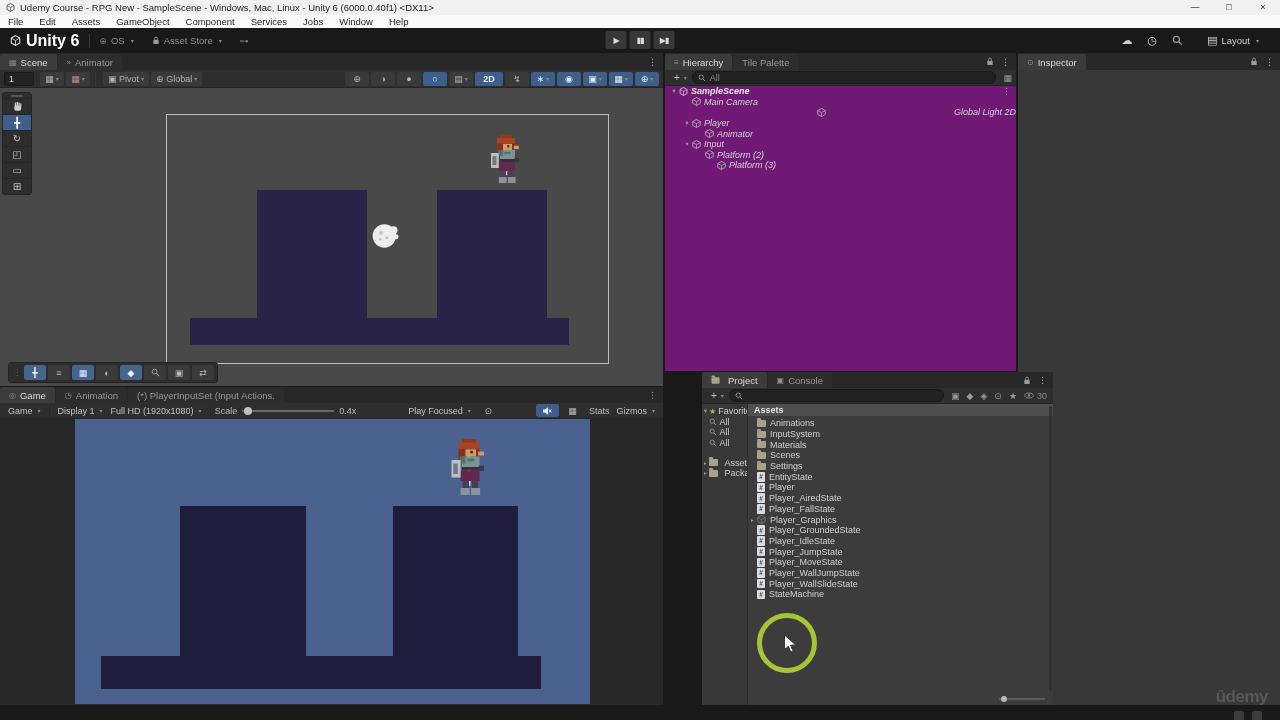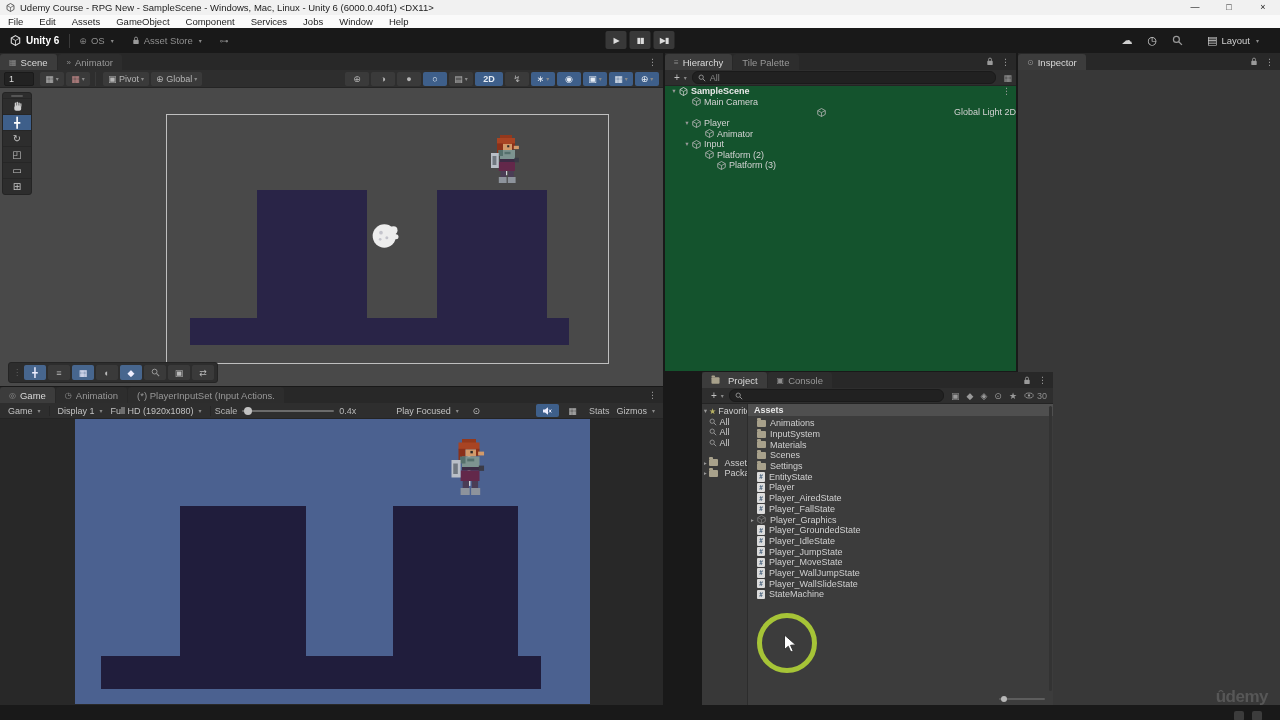--- a/index.html
+++ b/index.html
@@ -12,21 +12,21 @@
   .titlebar{position:absolute;left:0;top:0;width:1280px;height:15px;background:#f1f1f1;color:#1c1c1c;
             display:flex;align-items:center;font-size:9.5px;}
   .titlebar .ico{margin:0 5px 0 6px;}
   .wincontrols{margin-left:auto;display:flex;align-items:center;gap:0;height:100%;}
   .wc{width:34px;text-align:center;font-size:9px;color:#222;line-height:15px;}
   .menubar{position:absolute;left:0;top:15px;width:1280px;height:13px;background:#fafafa;color:#1c1c1c;
            display:flex;align-items:center;font-size:9.5px;border-bottom:1px solid #e0e0e0;}
   .mitem{padding:0 8px;line-height:13px;}
   .maintoolbar{position:absolute;left:0;top:28px;width:1280px;height:25px;background:#191919;
                display:flex;align-items:center;color:#bdbdbd;}
-  .badge{display:flex;align-items:center;gap:5px;padding:0 10px;color:#fff;font-weight:bold;font-size:10px;}
+  .badge{display:flex;align-items:center;gap:5px;padding:0 10px;color:#fff;font-weight:bold;font-size:16px;}
   .vsep{width:1px;height:14px;background:#3a3a3a;}
   .tdd{display:flex;align-items:center;gap:4px;padding:0 9px;font-size:9.5px;color:#8f8f8f;}
   .tdd .g{font-size:9px;color:#7f7f7f;}
   .dd{font-size:6px;color:#8a8a8a;margin-left:2px;}
   .playgroup{position:absolute;left:50%;transform:translateX(-50%);top:3px;display:flex;gap:3px;}
   .pbtn{width:21px;height:18px;background:#383838;border-radius:2px;color:#dcdcdc;font-size:8px;
         display:flex;align-items:center;justify-content:center;letter-spacing:-1px;}
   .tbright{margin-left:auto;display:flex;align-items:center;gap:15px;padding-right:12px;font-size:10px;color:#cfcfcf;}
   .tbright .g{font-size:11px;color:#cfcfcf;}
 
@@ -82,21 +82,21 @@
   .gameview{position:absolute;left:0;top:32px;width:663px;height:287px;background:#282828;overflow:hidden;}
   .gamecontent{position:absolute;left:75px;top:0;width:515px;height:285px;background:#4b6190;overflow:hidden;}
   .gplat{position:absolute;background:#201d3c;}
   .gbtn{height:13px;min-width:17px;padding:0 3px;border-radius:2px;display:flex;align-items:center;
         justify-content:center;color:#bdbdbd;margin-left:2px;}
   .gbtn.on{background:#3e5f8a;color:#eef;}
 
   
   #hierarchy-panel{left:665px;top:53px;width:351px;height:318px;}
   #hierarchy-panel .ptoolbar{top:17px;}
-  .hbody{position:absolute;left:0;top:33px;right:0;bottom:0;background:#14532d;}
+  .hbody{position:absolute;left:0;top:33px;right:0;bottom:0;background:#701a75;font-style:italic;}
   .hrow{display:flex;align-items:center;height:10.6px;color:#d2d2d2;white-space:nowrap;}
   .harrow{width:10px;text-align:center;font-size:5.5px;color:#9a9a9a;flex:none;}
   .hico{flex:none;margin-right:3px;}
   .hlabel{font-size:9px;}
   .hlabel.bold{font-weight:bold;color:#e8e8e8;}
   .hkebab{margin-left:auto;padding-right:5px;color:#9a9a9a;}
 
   
   #inspector-panel{left:1018px;top:53px;width:262px;height:652px;}
   .ibody{position:absolute;left:0;top:17px;right:0;bottom:0;background:#383838;}
@@ -439,21 +439,21 @@
       <div class="gdd">
         <span>Full HD (1920x1080)</span>
         <span class="dd">▾</span>
       </div>
       <div class="gsep"></div>
       <span>Scale</span>
       <div class="slider">
           <div class="knob" style="left:2px"></div>
         </div>
       <span>0.4x</span>
-      <div class="gdd" style="margin-left:36px">
+      <div class="gdd" style="margin-left:48px">
         <span>Play Focused</span>
         <span class="dd">▾</span>
       </div>
       <span class="gbtn">⊙</span>
       <span style="margin-left:auto;display:flex;align-items:center">
         <span class="gbtn on">
           <svg class="ico" width="10" height="10">
               <use href="#sym-speaker"></use>
             </svg>
         </span>

